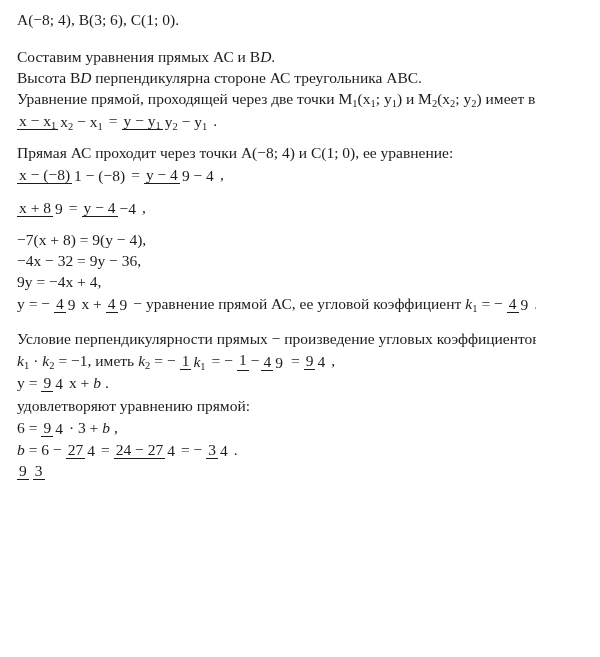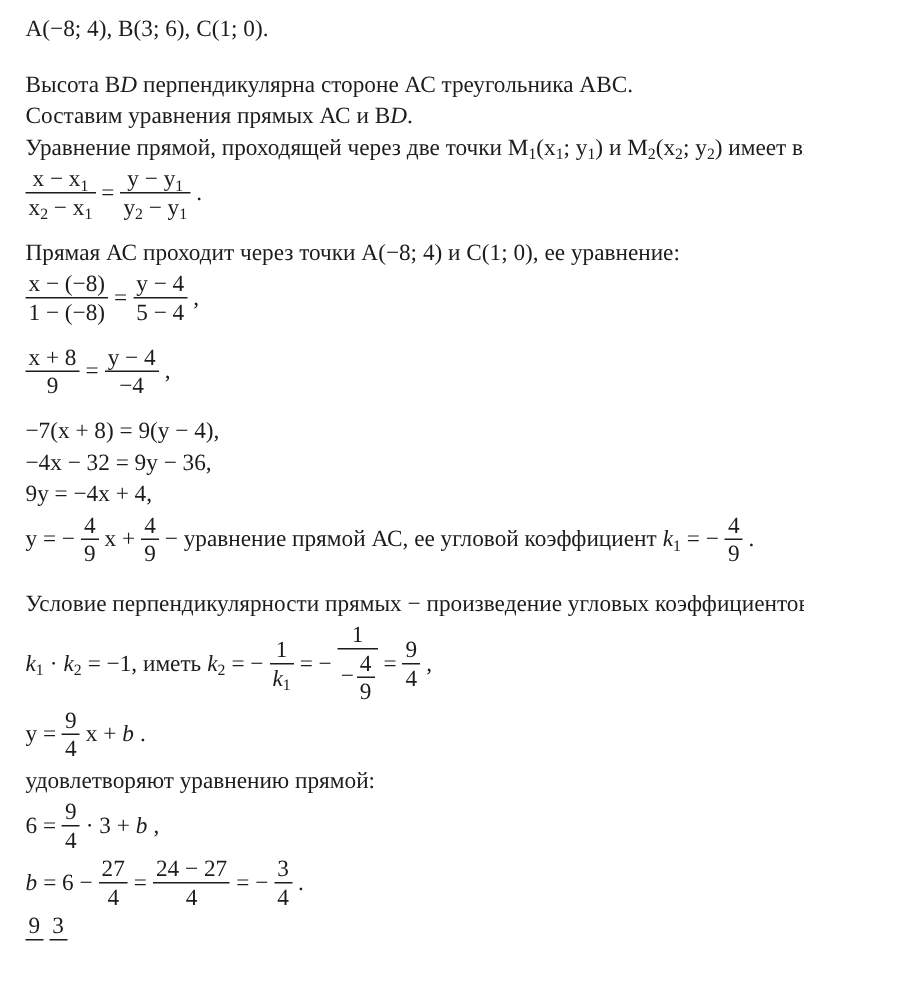--- a/index.html
+++ b/index.html
@@ -12,42 +12,42 @@
   }
   .page { width:536px; height:657px; padding:9px 6px 6px 17px; overflow:hidden; }
   .line { line-height:21px; white-space:nowrap; }
   .gap    { height:16px; }
   .gap-sm { height:9px; }
   .gap-md { height:12px; }
   .eq {
     display:flex; align-items:center; column-gap:4px;
     margin:2px 0; white-space:nowrap; line-height:20px;
   }
-  .frac { display:inline-flex; flex-direction:column; vertical-align:middle; }
+  .frac { display:inline-flex; flex-direction:row; vertical-align:middle; }
   .frac > .num {
     display:block; text-align:center; line-height:17px;
     padding:0 2px 0 2px; border-bottom:1px solid #1c1c1c;
   }
   .frac > .den { display:block; text-align:center; line-height:17px; padding:1px 2px 0 2px; }
   .den .frac { vertical-align:middle; margin-left:2px; }
   sub { font-size:10.5px; line-height:0; vertical-align:-3px; }
   .it { font-style:italic; }
 </style>
 </head>
 <body>
 
 <div class="page">
 
   <div class="line">A(−8; 4), B(3; 6), C(1; 0).</div>
 
   <div class="gap"></div>
 
+  <div class="line"><span class="t">Составим уравнения прямых АС и В</span><span class="it">D</span><span class="t">.</span></div>
+
   <div class="line"><span class="t">Высота В</span><span class="it">D</span><span class="t"> перпендикулярна стороне АС треугольника АВС.</span></div>
-
-  <div class="line"><span class="t">Составим уравнения прямых АС и В</span><span class="it">D</span><span class="t">.</span></div>
 
   <div class="line"><span class="t">Уравнение прямой, проходящей через две точки М</span><sub>1</sub><span class="t">(x</span><sub>1</sub><span class="t">; y</span><sub>1</sub><span class="t">) и М</span><sub>2</sub><span class="t">(x</span><sub>2</sub><span class="t">; y</span><sub>2</sub><span class="t">) имеет вид:</span></div>
 
   <div class="eq">
     <span class="frac">
       <span class="num"><span class="t">x − x</span><sub>1</sub></span>
       <span class="den"><span class="t">x</span><sub>2</sub><span class="t"> − x</span><sub>1</sub></span>
     </span>
     <span class="t">=</span>
     <span class="frac">
@@ -62,21 +62,21 @@
   <div class="line">Прямая АС проходит через точки А(−8; 4)  и С(1; 0), ее уравнение:</div>
 
   <div class="eq">
     <span class="frac">
       <span class="num">x − (−8)</span>
       <span class="den">1 − (−8)</span>
     </span>
     <span class="t">=</span>
     <span class="frac">
       <span class="num">y − 4</span>
-      <span class="den">5 − 4</span>
+      <span class="den">9 − 4</span>
     </span>
     <span class="t">,</span>
   </div>
 
   <div class="gap-sm"></div>
 
   <div class="eq">
     <span class="frac">
       <span class="num">x + 8</span>
       <span class="den">9</span>

